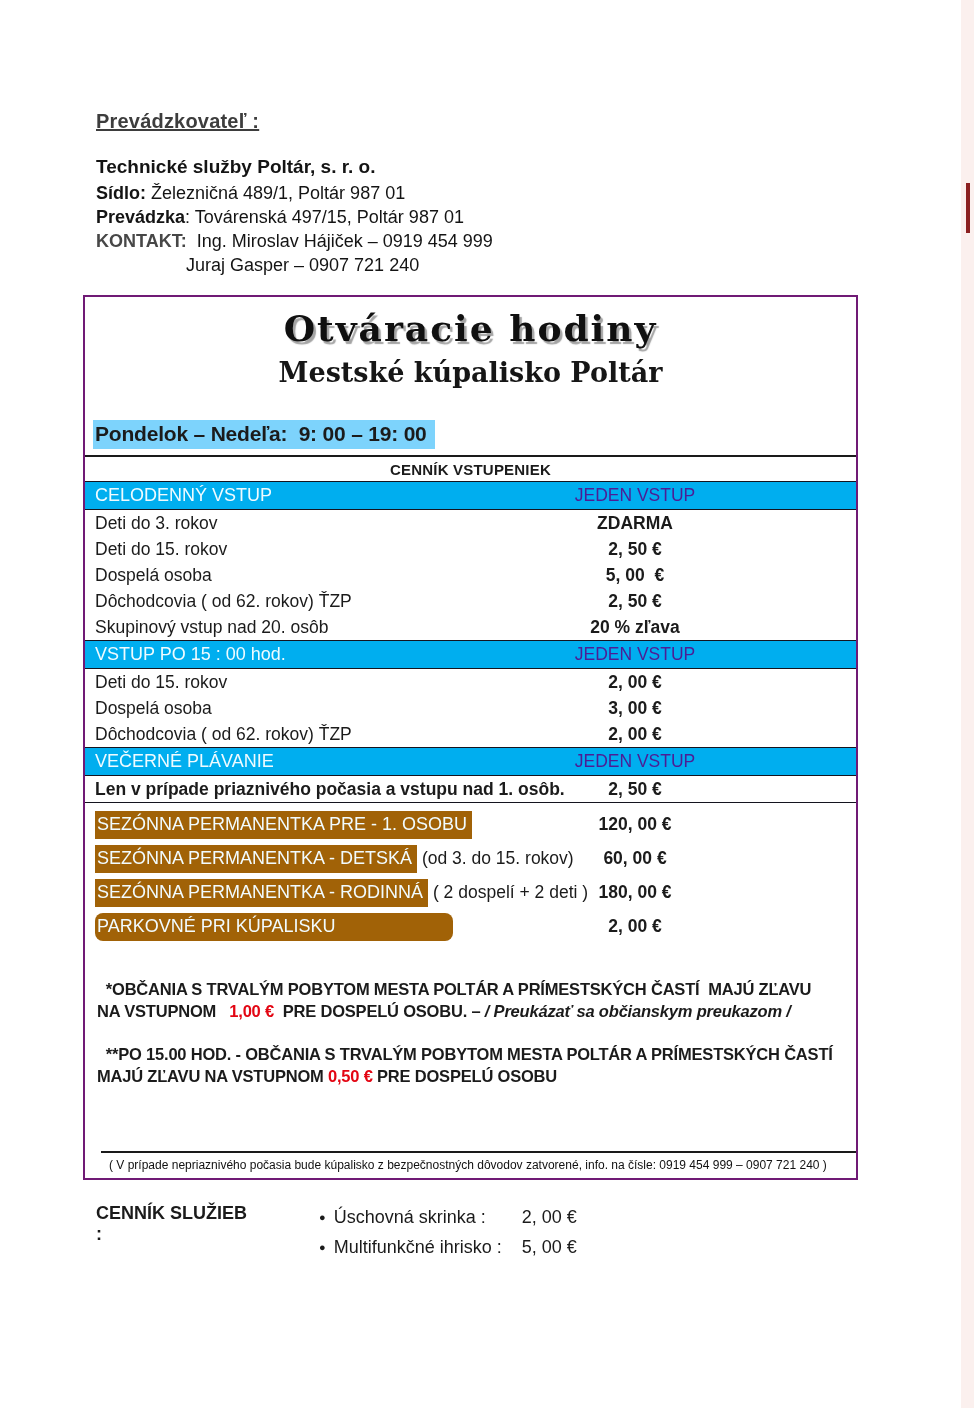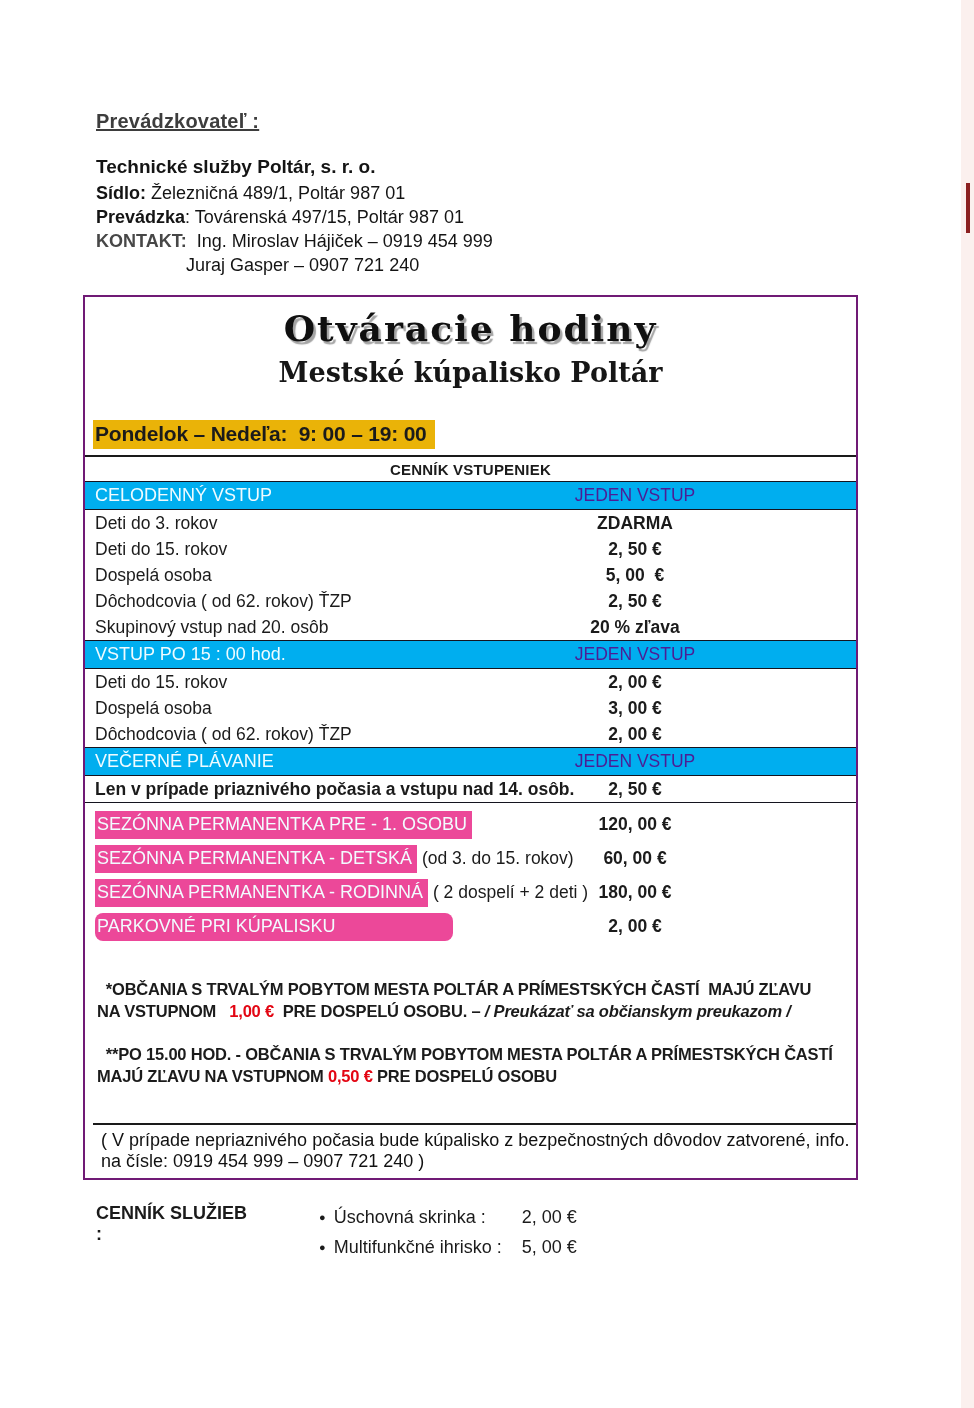--- a/index.html
+++ b/index.html
@@ -19,44 +19,44 @@
   .company .b { font-weight:bold; }
   .kontakt-label { font-weight:bold; color:#474747; }
   .line { white-space:pre-wrap; }
   .indent { padding-left:90px; }
 
   
   .poster { position:absolute; left:83px; top:295px; width:775px; height:885px; border:2px solid #701a75; background:#fff; }
   .title { margin-top:10px; text-align:center; font-family:"DejaVu Serif", serif; font-weight:bold; font-size:36px; letter-spacing:2px; color:#101010; text-shadow:2.5px 2.5px 1px rgba(90,90,90,.55); }
   .subtitle { margin-top:8px; text-align:center; font-family:"DejaVu Serif", serif; font-size:27px; color:#161616; }
   .hours { margin:32px 0 0 8px; height:30px; }
-  .hours .hl { display:inline-block; background:#eab308; font-size:21px; font-weight:bold; letter-spacing:-.2px; padding:2px 8px 3px 2px; white-space:pre-wrap; }
+  .hours .hl { display:inline-block; background:#7dd3fc; font-size:21px; font-weight:bold; letter-spacing:-.2px; padding:2px 8px 3px 2px; white-space:pre-wrap; }
 
   .table-title { margin-top:5px; border-top:2px solid #1a1a1a; padding:4px 0 3px 0; text-align:center; font-size:15px; font-weight:bold; letter-spacing:.2px; }
 
   .banner { position:relative; background:#00aeef; border-top:1px solid #14141f; border-bottom:1px solid #14141f; height:29px; line-height:27px; padding-left:10px; color:#effbff; font-size:18px; }
   .banner .price { font-weight:normal; color:#4c1d95; }
   .prow { position:relative; height:26px; line-height:26px; padding-left:10px; font-size:17.5px; }
   .prow.tall { height:27px; line-height:27px; }
   .price { position:absolute; left:430px; top:0; width:240px; text-align:center; font-weight:bold; white-space:pre-wrap; font-size:17.5px; }
   .prow.boldrow { font-weight:bold; border-bottom:1px solid #14141f; }
 
   .passes { margin-top:8px; }
   .pass { position:relative; height:27px; line-height:25px; padding-left:10px; margin-bottom:7px; font-size:17.5px; white-space:pre-wrap; }
-  .pass-hl { display:inline-block; background:#ec4899; color:#f2fcff; font-size:18px; padding:1px 5px 2px 2px; }
+  .pass-hl { display:inline-block; background:#a16207; color:#f2fcff; font-size:18px; padding:1px 5px 2px 2px; }
   .pass-hl.wide { padding-right:118px;border-radius:8px; }
   .pass .price { top:1px; }
 
   .notes { margin:38px 22px 0 12px; }
   .note { font-size:16.5px; font-weight:bold; line-height:22px; white-space:pre-wrap; letter-spacing:-.2px; }
   .note + .note { margin-top:21px; }
   .note .red { color:#e30613; }
   .note .it { font-style:italic; font-weight:600; }
 
-  .box-footer { position:absolute; left:8px; right:0; bottom:0; border-top:2px solid #1a1a1a; padding:5px 6px 6px 8px; font-size:18px; color:#111; white-space:pre-wrap; }
+  .box-footer { position:absolute; left:16px; right:0; bottom:0; border-top:2px solid #1a1a1a; padding:5px 6px 6px 8px; font-size:12px; color:#111; white-space:pre-wrap; }
 
   
   .services { position:absolute; left:96px; top:1203px; display:flex; }
   .svc-label { font-size:18px; font-weight:bold; width:158px; white-space:pre-wrap; }
   .svc-list { margin-left:65px; }
   .svc-item { display:flex; align-items:baseline; font-size:18px; line-height:28px; }
   .svc-bullet { font-size:11px; margin-right:8px; position:relative; top:-2px; }
   .svc-name { width:188px; white-space:pre-wrap; }
   .svc-price { font-weight:normal; white-space:pre-wrap; }
 </style>
@@ -104,21 +104,21 @@
       <span class="price">JEDEN VSTUP</span>
     </div>
     <div class="prow"><span>Deti do 15. rokov</span><span class="price">2, 00 €</span></div>
     <div class="prow"><span>Dospelá osoba</span><span class="price">3, 00 €</span></div>
     <div class="prow"><span>Dôchodcovia ( od 62. rokov) ŤZP</span><span class="price">2, 00 €</span></div>
 
     <div class="banner">
       <span>VEČERNÉ PLÁVANIE</span>
       <span class="price">JEDEN VSTUP</span>
     </div>
-    <div class="prow tall boldrow"><span>Len v prípade priaznivého počasia a vstupu nad 14. osôb.</span><span class="price">2, 50 €</span></div>
+    <div class="prow tall boldrow"><span>Len v prípade priaznivého počasia a vstupu nad 1. osôb.</span><span class="price">2, 50 €</span></div>
 
     <div class="passes">
       <div class="pass"><span class="pass-hl">SEZÓNNA PERMANENTKA PRE - 1. OSOBU</span><span></span><span class="price">120, 00 €</span></div>
       <div class="pass"><span class="pass-hl">SEZÓNNA PERMANENTKA - DETSKÁ</span><span> (od 3. do 15. rokov)</span><span class="price">60, 00 €</span></div>
       <div class="pass"><span class="pass-hl">SEZÓNNA PERMANENTKA - RODINNÁ</span><span> ( 2 dospelí + 2 deti )</span><span class="price">180, 00 €</span></div>
       <div class="pass"><span class="pass-hl wide">PARKOVNÉ PRI KÚPALISKU</span><span></span><span class="price">2, 00 €</span></div>
     </div>
 
     <div class="notes">
       <p class="note"><span>  *OBČANIA S TRVALÝM POBYTOM MESTA POLTÁR A PRÍMESTSKÝCH ČASTÍ  MAJÚ ZĽAVU NA VSTUPNOM   </span><span class="red">1,00 €</span><span>  PRE DOSPELÚ OSOBU. – </span><span class="it">/ Preukázať sa občianskym preukazom /</span></p>

